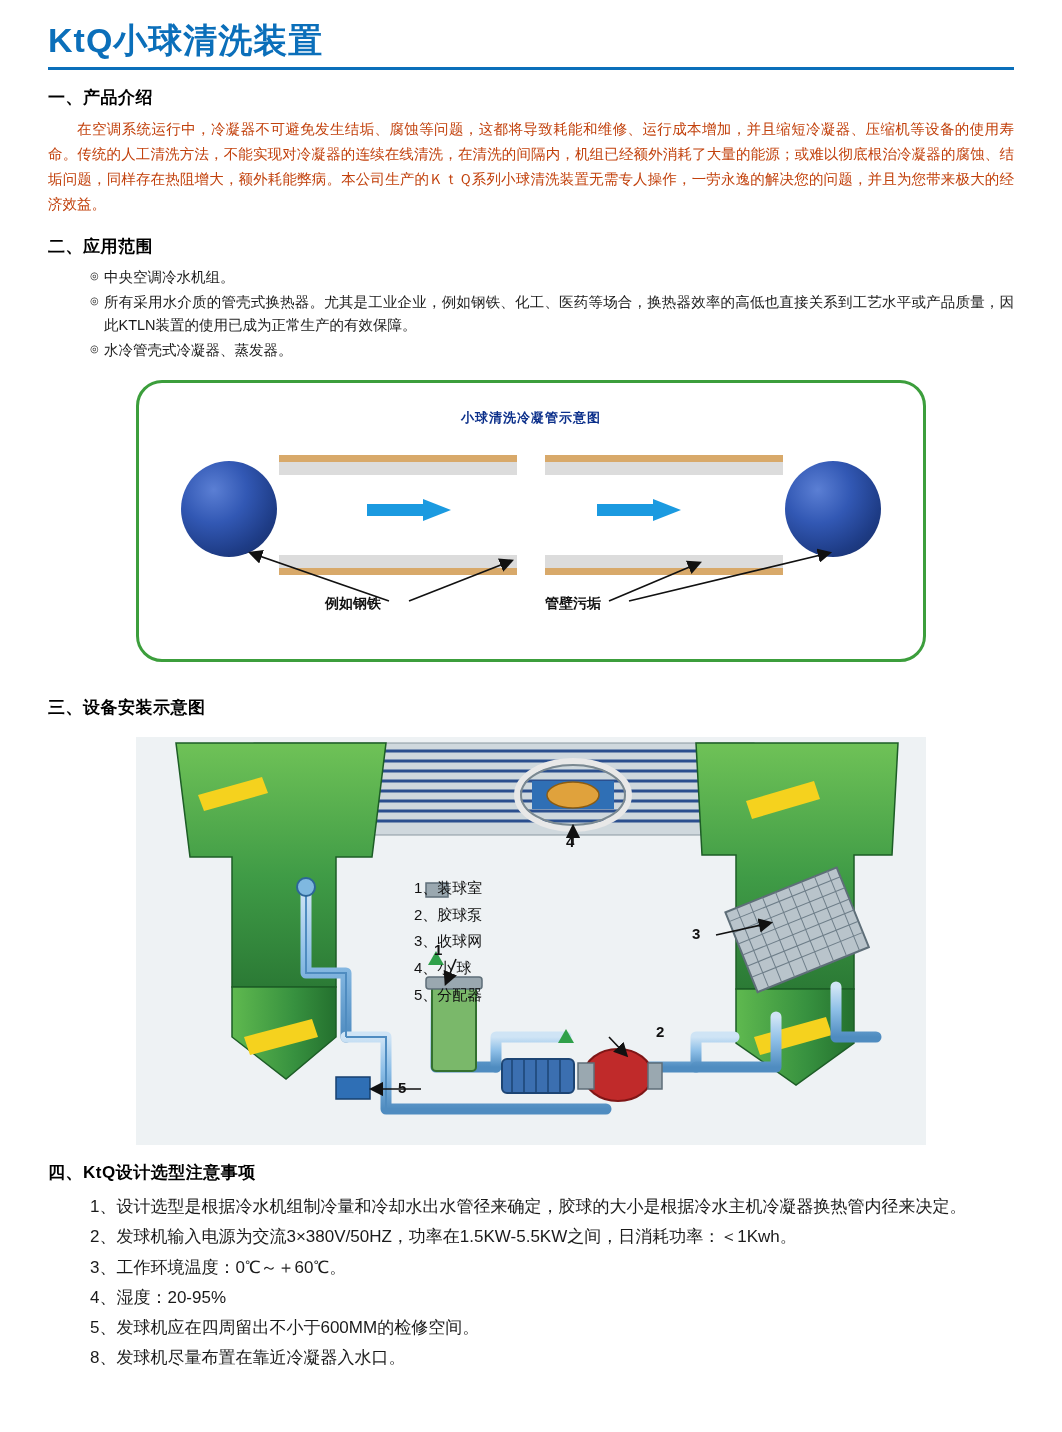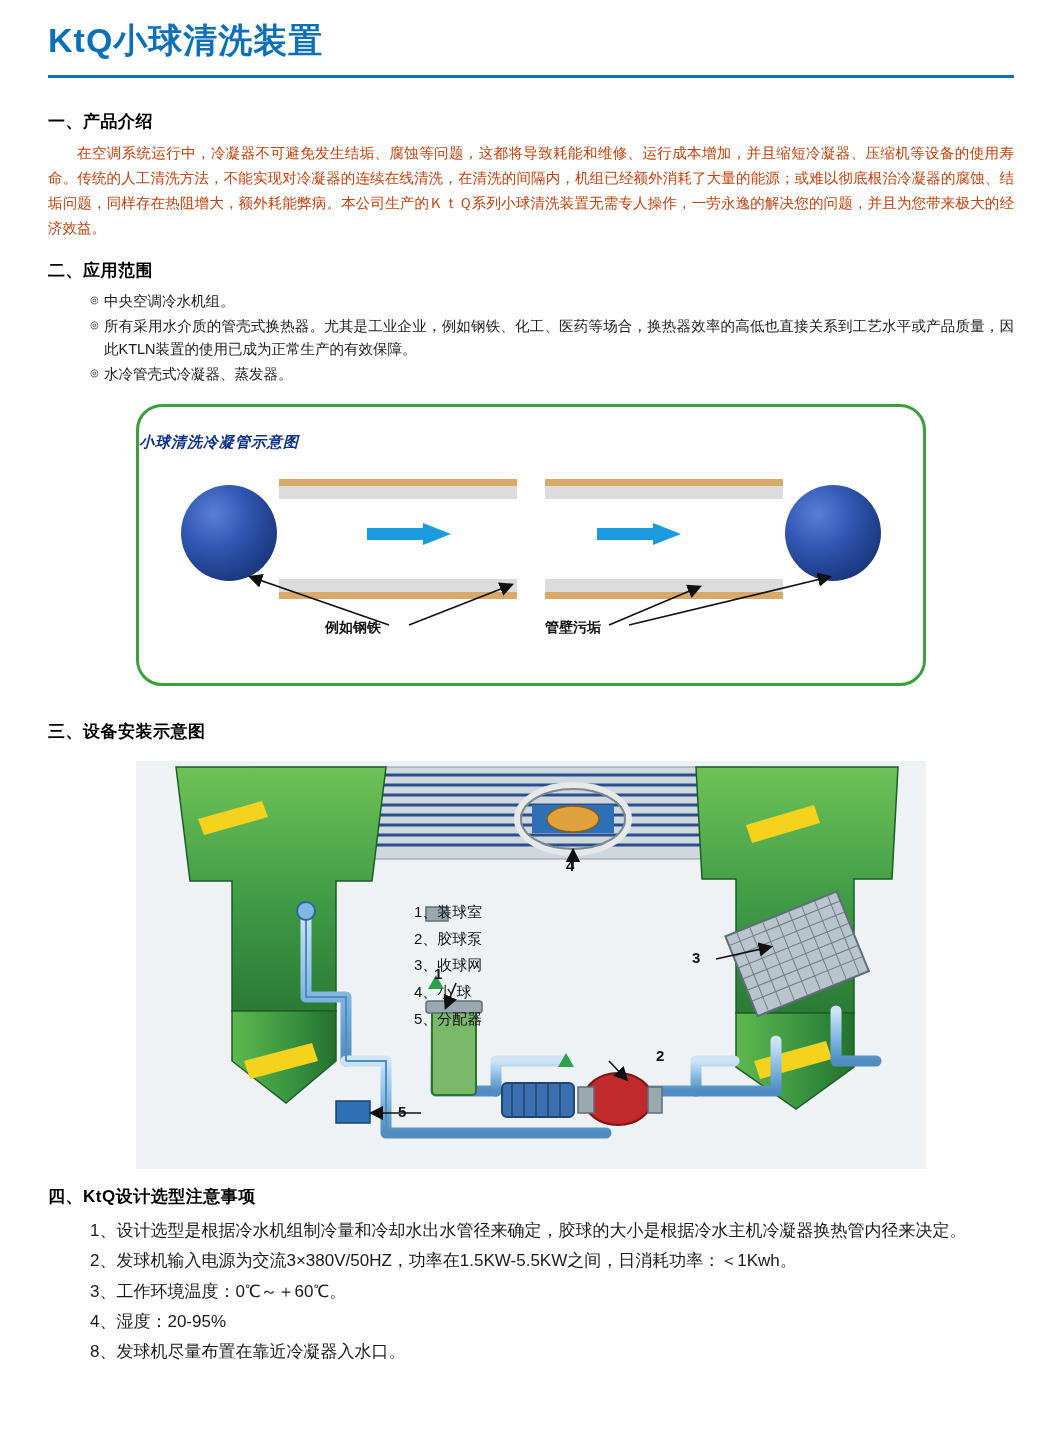--- a/index.html
+++ b/index.html
@@ -19,23 +19,23 @@
     width: 1062px;
     height: 1432px;
     position: relative;
     box-sizing: border-box;
     padding: 0 48px;
   }
 
   
   .header {
     padding-top: 22px;
-    padding-bottom: 16px;
+    padding-bottom: 8px;
     border-bottom: 3px solid #0b6fba;
-    margin-bottom: 32px;
+    margin-bottom: 16px;
   }
   .header-title {
     font-size: 34px;
     font-weight: bold;
     color: #0b6fba;
     letter-spacing: 1px;
     line-height: 1.1;
     font-family: "Liberation Sans", sans-serif;
   }
 
@@ -111,25 +111,25 @@
     border: 3px solid #3c9e3c;
     border-radius: 26px;
     position: relative;
     box-sizing: border-box;
   }
   .fig1-title {
     position: absolute;
     top: 26px;
     left: 0;
     width: 100%;
-    font-size: 15px;
+    text-align: center;
+    font-size: 13px;
     font-weight: bold;
     color: #0b2f8a;
     letter-spacing: 1px;
-    font-style: italic;
   }
   .ball {
     position: absolute;
     width: 96px;
     height: 96px;
     border-radius: 50%;
     background: radial-gradient(circle at 34% 30%, #5b7fd4 0%, #3258b4 36%, #1e3c86 70%, #152a5e 100%);
   }
   .ball.left  { left: 42px;  top: 78px; }
   .ball.right { right: 42px; top: 78px; }
@@ -417,17 +417,18 @@
     </div>
   </div>
 
   <div class="sec" style="margin-top:16px;">
     <div class="sec-head">四、KtQ设计选型注意事项</div>
     <ul class="numlist">
       <li>1、设计选型是根据冷水机组制冷量和冷却水出水管径来确定，胶球的大小是根据冷水主机冷凝器换热管内径来决定。</li>
       <li>2、发球机输入电源为交流3×380V/50HZ，功率在1.5KW-5.5KW之间，日消耗功率：＜1Kwh。</li>
       <li>3、工作环境温度：0℃～＋60℃。</li>
       <li>4、湿度：20-95%</li>
+      <li>5、发球机应在四周留出不小于600MM的检修空间。</li>
       <li>8、发球机尽量布置在靠近冷凝器入水口。</li>
     </ul>
   </div>
 
 </div>
 
 </body></html>

